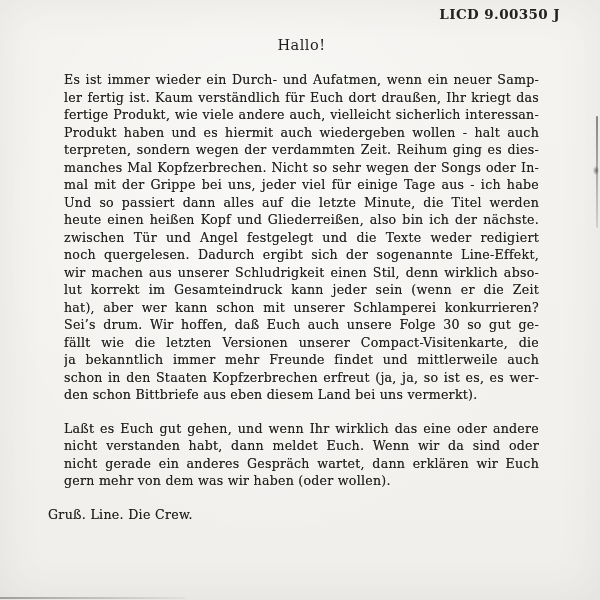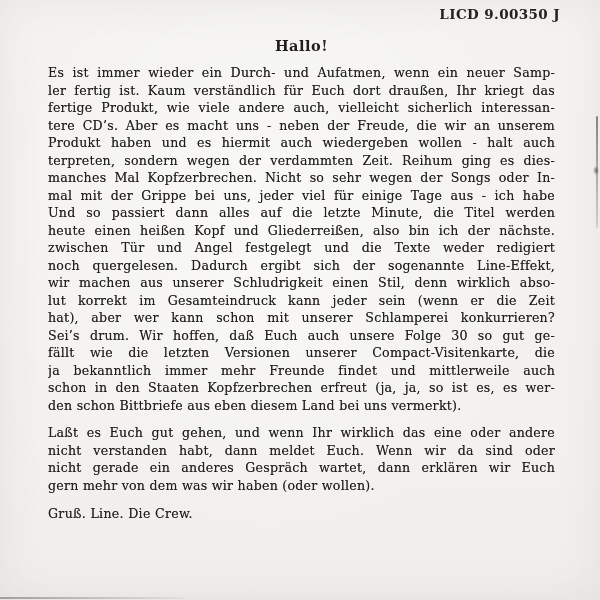--- a/index.html
+++ b/index.html
@@ -29,25 +29,25 @@
   }
   .letter {
     position: absolute;
     top: 36px; left: 48px;
     width: 507px;
   }
   .greeting {
     margin: 0 0 9px 0;
     text-align: center;
     font-size: 14.5px;
-    font-weight: bold;
+    font-weight: normal;
     letter-spacing: 0.5px;
     height: 19px; line-height: 19px;
   }
-  .para { margin: 0; }
+  .para { margin: 16px; }
   .para + .para { margin-top: 10px; }
   .line {
     height: 17.5px;
     line-height: 17.5px;
     font-size: 12.6px;
     letter-spacing: 0.25px;
     text-align: justify;
     text-align-last: justify;
     text-justify: inter-word;
     white-space: normal;
@@ -94,21 +94,20 @@
   <div class="catalog">LICD 9.00350 J</div>
 
   <div class="letter">
 
     <div class="greeting">Hallo!</div>
 
     <div class="para">
       <div class="line">Es ist immer wieder ein Durch- und Aufatmen, wenn ein neuer Samp-</div>
       <div class="line">ler fertig ist. Kaum verständlich für Euch dort draußen, Ihr kriegt das</div>
       <div class="line">fertige Produkt, wie viele andere auch, vielleicht sicherlich interessan-</div>
-      <div class="line">tere CD’s. Aber es macht uns - neben der Freude, die wir an unserem</div>
       <div class="line">Produkt haben und es hiermit auch wiedergeben wollen - halt auch</div>
       <div class="line">terpreten, sondern wegen der verdammten Zeit. Reihum ging es dies-</div>
       <div class="line">manches Mal Kopfzerbrechen. Nicht so sehr wegen der Songs oder In-</div>
       <div class="line">mal mit der Grippe bei uns, jeder viel für einige Tage aus - ich habe</div>
       <div class="line">Und so passiert dann alles auf die letzte Minute, die Titel werden</div>
       <div class="line">heute einen heißen Kopf und Gliederreißen, also bin ich der nächste.</div>
       <div class="line">zwischen Tür und Angel festgelegt und die Texte weder redigiert</div>
       <div class="line">noch quergelesen. Dadurch ergibt sich der sogenannte Line-Effekt,</div>
       <div class="line">wir machen aus unserer Schludrigkeit einen Stil, denn wirklich abso-</div>
       <div class="line">lut korrekt im Gesamteindruck kann jeder sein (wenn er die Zeit</div>

